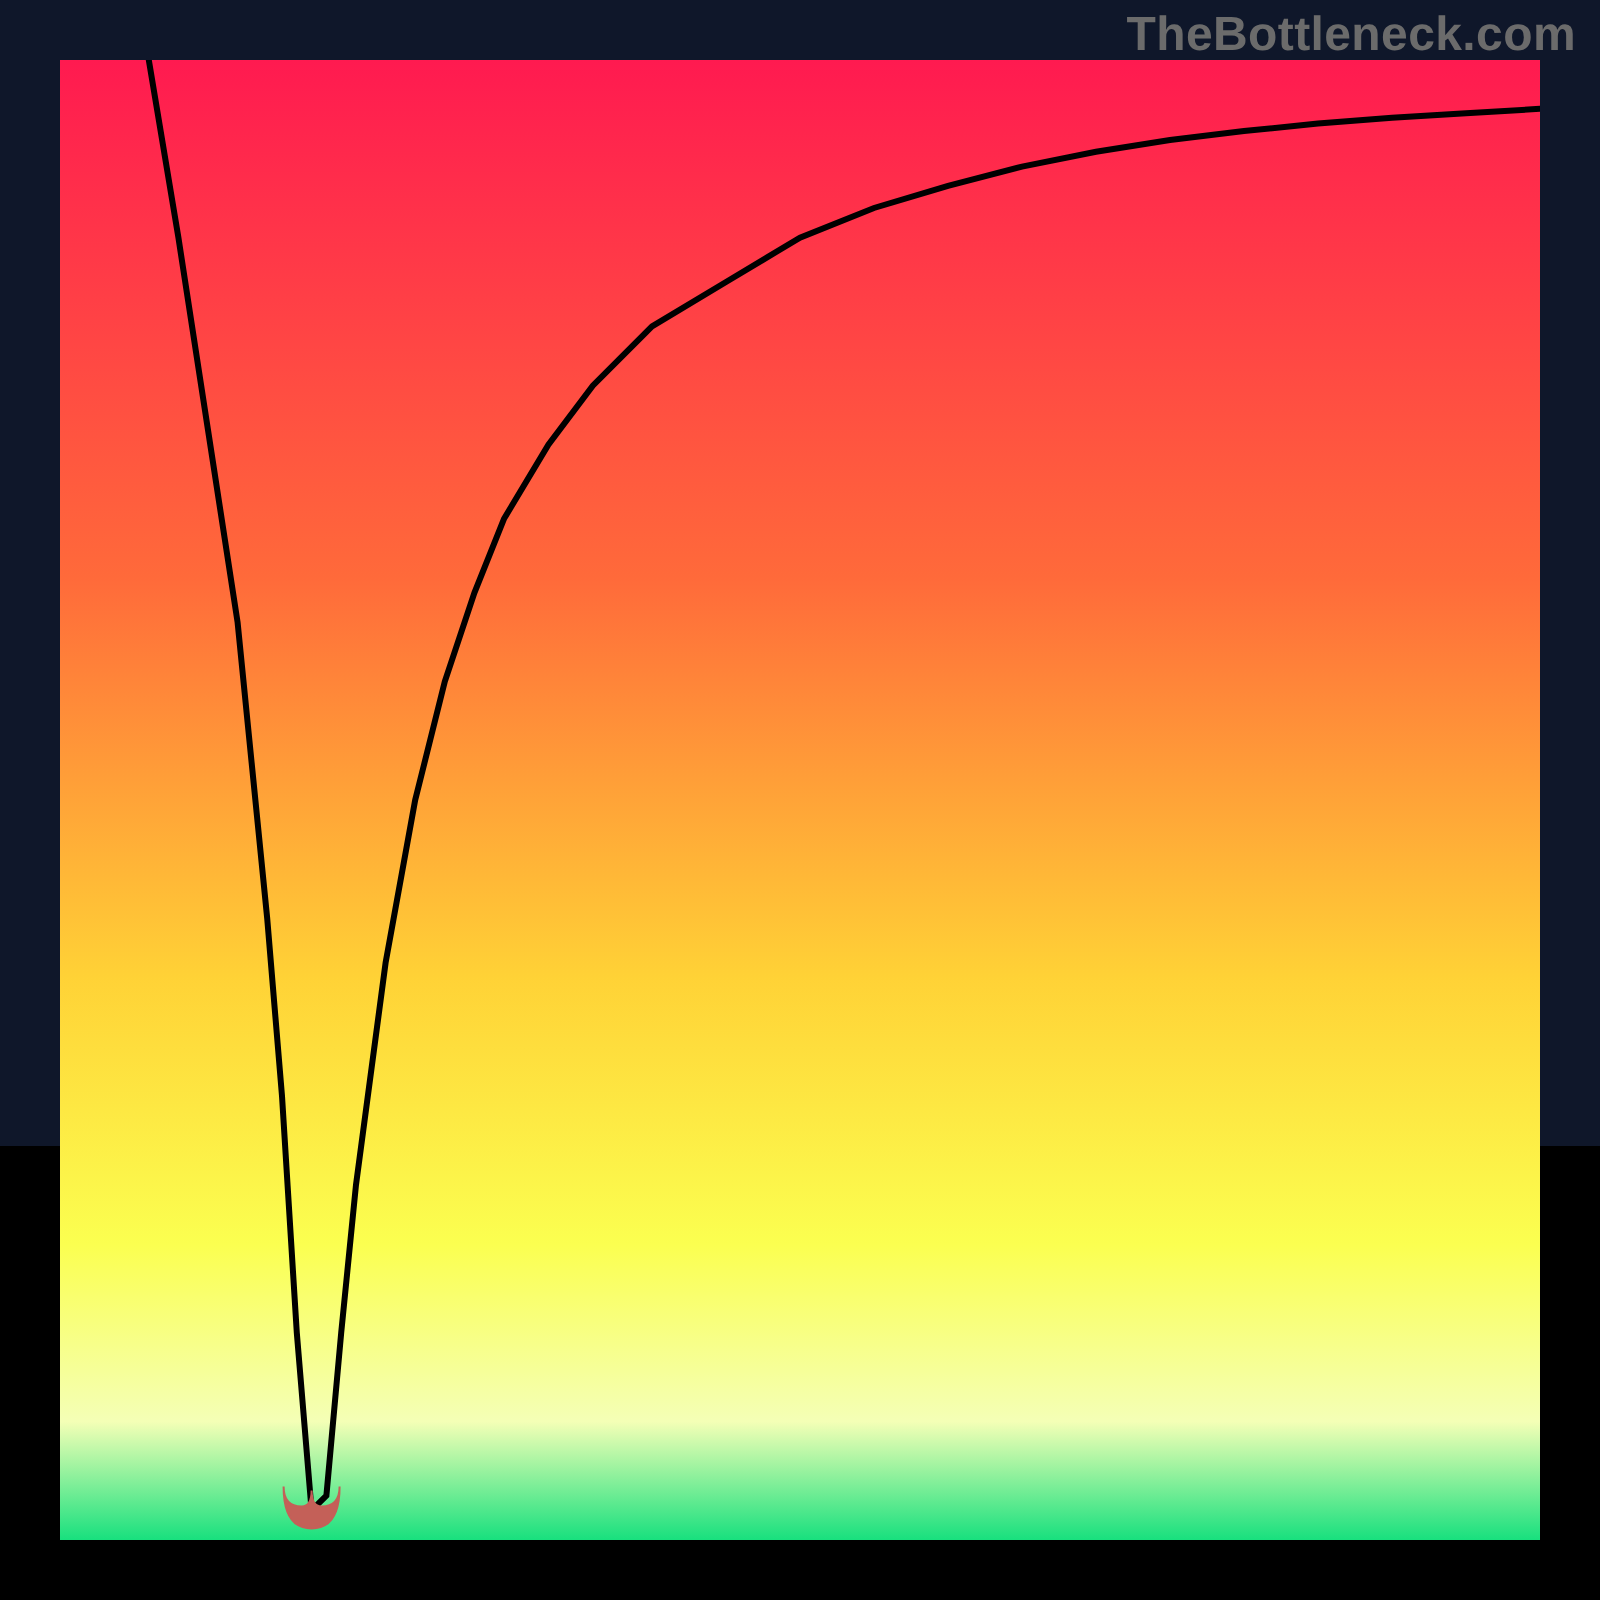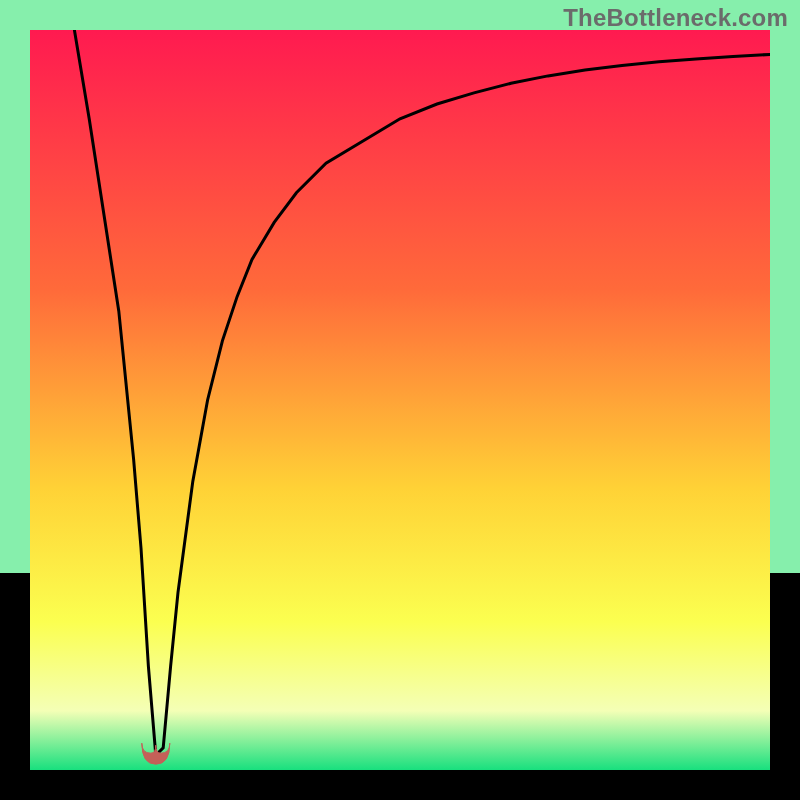--- a/index.html
+++ b/index.html
@@ -9,21 +9,21 @@
     height: 800px;
     background: #000;
     overflow: hidden;
   }
   .frame {
     position: absolute;
     left: 0;
     top: 0;
     width: 800px;
     height: 573px;
-    background: #86efac;
+    background: #0f172a;
   }
   .plot {
     position: absolute;
     left: 30px;
     top: 30px;
     width: 740px;
     height: 740px;
     overflow: hidden;
   }
   .watermark {

